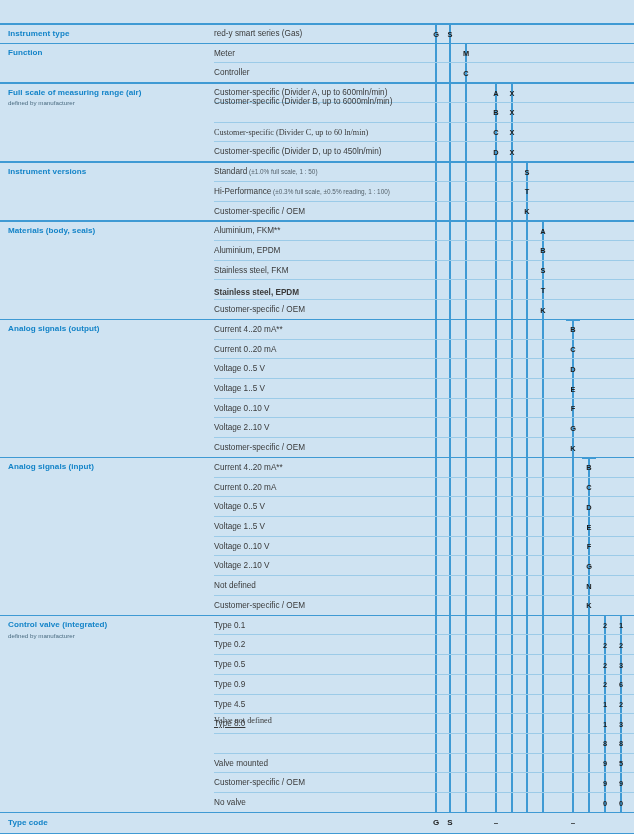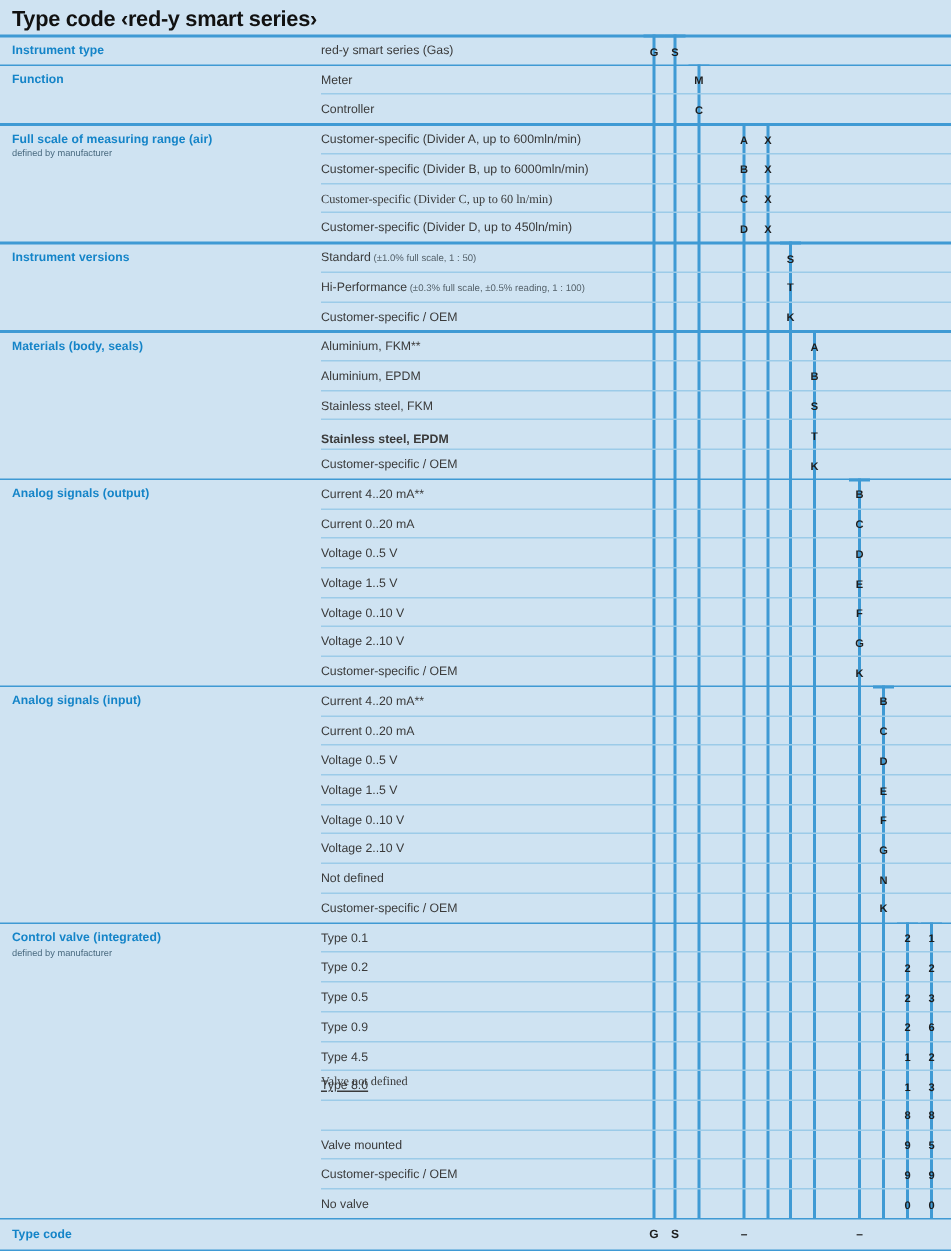--- a/index.html
+++ b/index.html
@@ -72,21 +72,20 @@
     position:absolute;font-size:8px;font-weight:bold;color:#1d1d1d;
     text-align:center;width:14px;z-index:4;
   }
 </style>
 </head>
 <body>
 
 <div id="sheet">
 
 
-  <div class="title">Type code ‹red-y smart series›</div>
 
   <div id="rules">
       <div class="hr thick" style="top: 23px; width: 634px;"></div>
       <div class="hr thick" style="top: 42.7px; width: 634px;"></div>
       <div class="hr thick" style="top: 82.2px; width: 634px;"></div>
       <div class="hr thick" style="top: 161px; width: 634px;"></div>
       <div class="hr thick" style="top: 220.2px; width: 634px;"></div>
       <div class="hr thick" style="top: 318.8px; width: 634px;"></div>
       <div class="hr thick" style="top: 456.8px; width: 634px;"></div>
       <div class="hr thick" style="top: 614.6px; width: 634px;"></div>
@@ -163,21 +162,21 @@
       <div class="opt" style="top: 29px;">red-y smart series (Gas)</div>
       <div class="code" style="left: 429px; top: 29.5px;">G</div>
       <div class="code" style="left: 443px; top: 29.5px;">S</div>
       <div class="opt" style="top: 48.7px;">Meter</div>
       <div class="code" style="left: 459px; top: 49.2px;">M</div>
       <div class="opt" style="top: 68.4px;">Controller</div>
       <div class="code" style="left: 459px; top: 68.9px;">C</div>
       <div class="opt" style="top: 88.2px;">Customer-specific (Divider A, up to 600mln/min)</div>
       <div class="code" style="left: 489px; top: 88.7px;">A</div>
       <div class="code" style="left: 505px; top: 88.7px;">X</div>
-      <div class="opt" style="top: 108px;">Customer-specific (Divider B, up to 6000mln/min)</div>
+      <div class="opt" style="top: 97px;">Customer-specific (Divider B, up to 6000mln/min)</div>
       <div class="code" style="left: 489px; top: 108.4px;">B</div>
       <div class="code" style="left: 505px; top: 108.4px;">X</div>
       <div class="opt" style="top: 127.6px; font-family: Liberation Serif, serif;">Customer-specific (Divider C, up to 60 ln/min)</div>
       <div class="code" style="left: 489px; top: 128.1px;">C</div>
       <div class="code" style="left: 505px; top: 128.1px;">X</div>
       <div class="opt" style="top: 147.3px;">Customer-specific (Divider D, up to 450ln/min)</div>
       <div class="code" style="left: 489px; top: 147.8px;">D</div>
       <div class="code" style="left: 505px; top: 147.8px;">X</div>
       <div class="opt" style="top: 167px;">Standard<span class="small"> (±1.0% full scale, 1 : 50)</span></div>
       <div class="code" style="left: 520px; top: 167.5px;">S</div>

